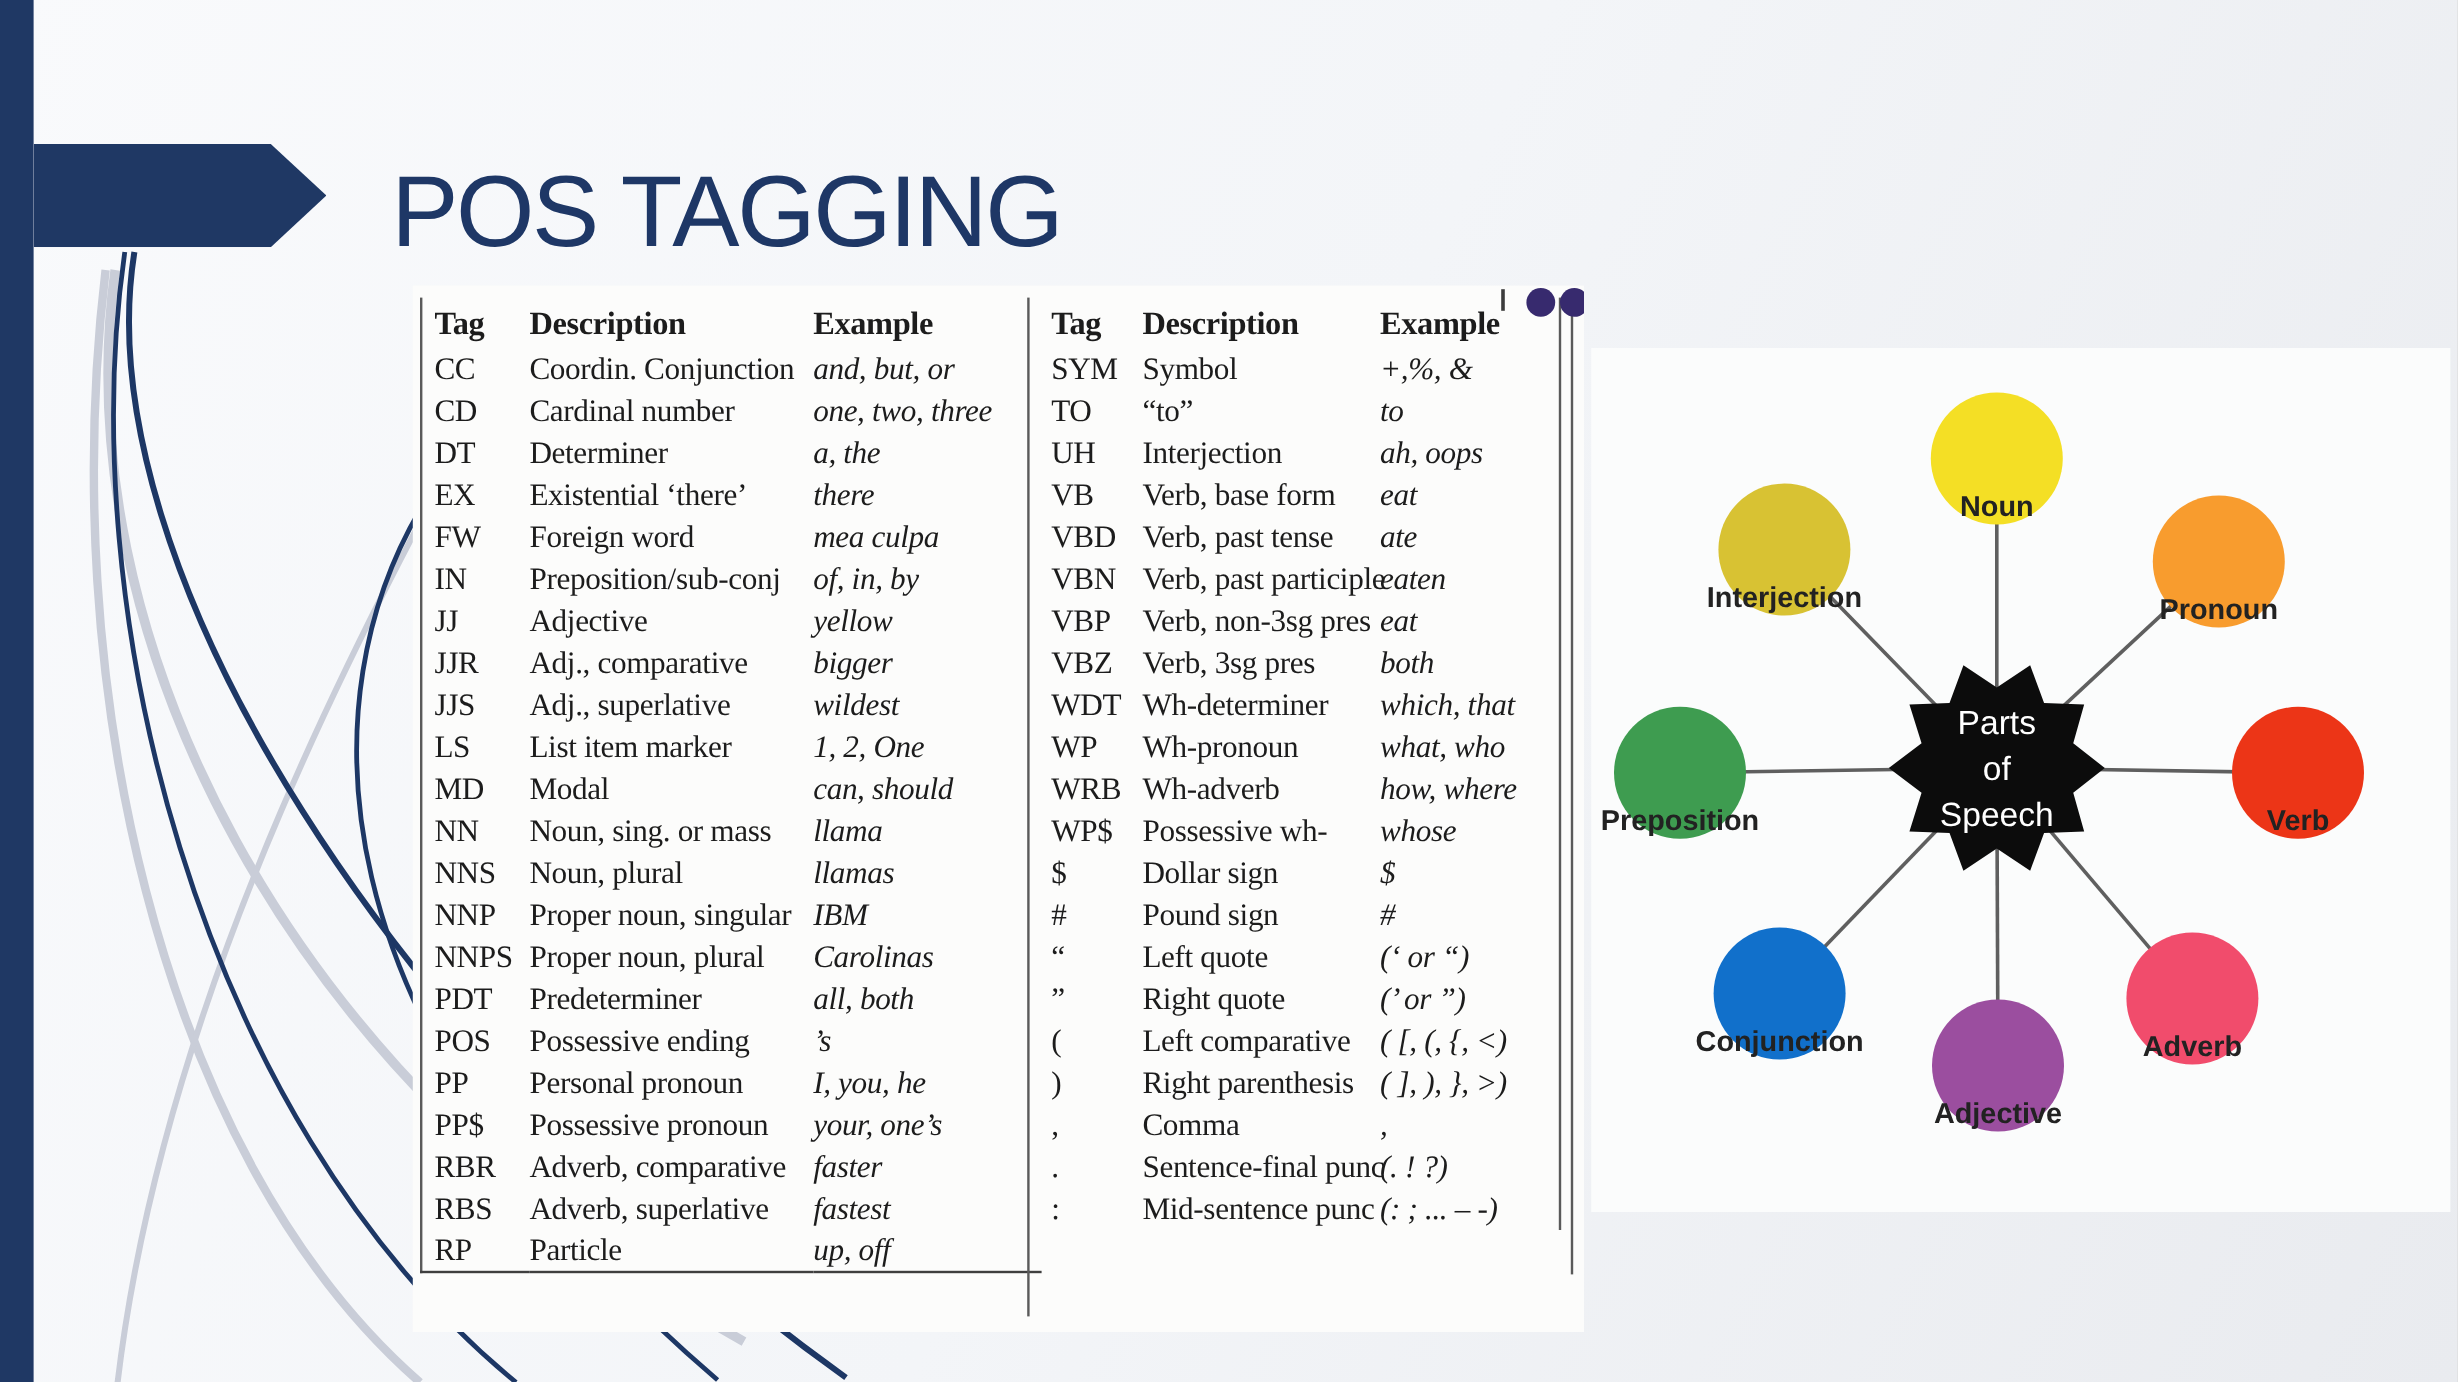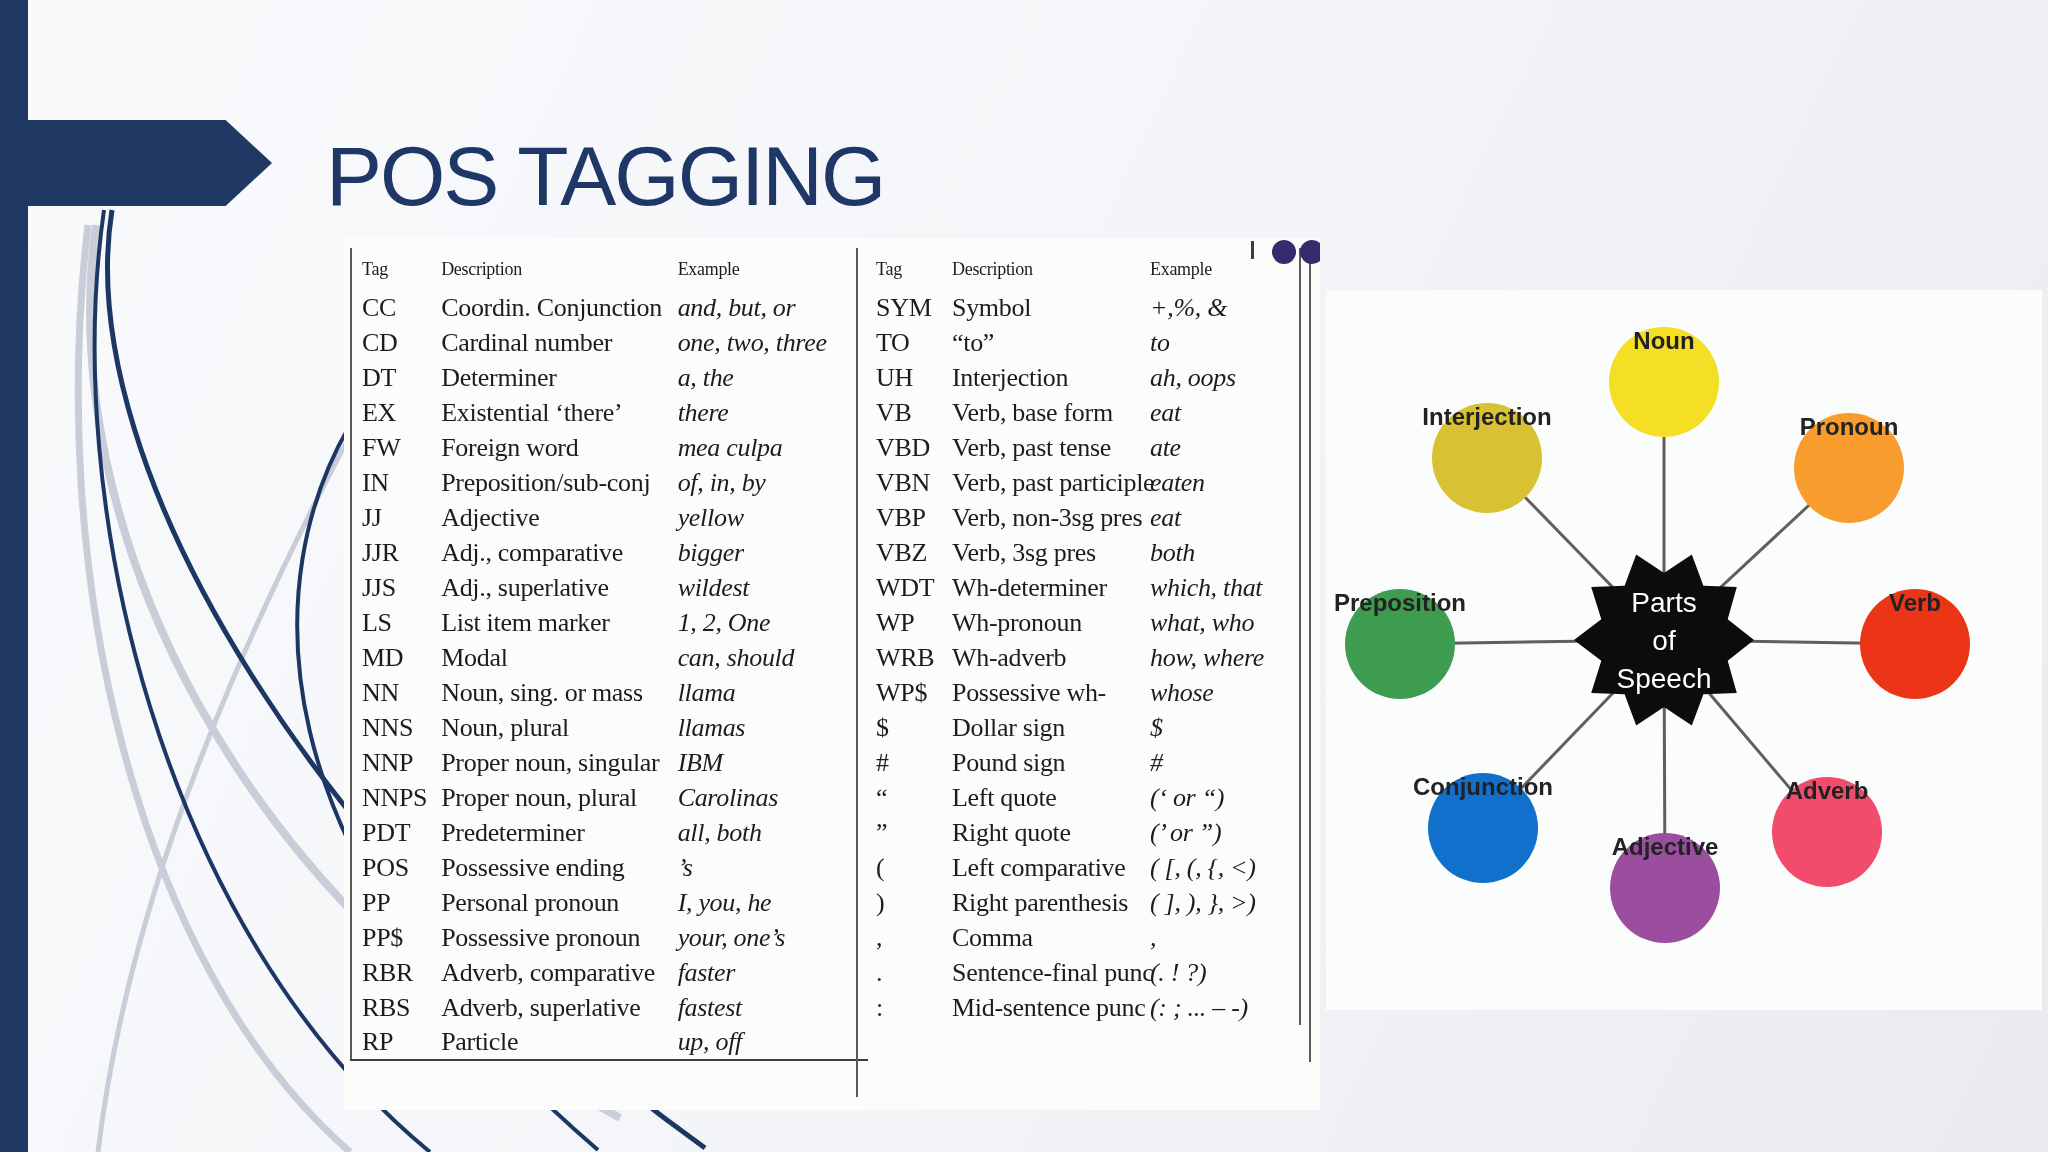--- a/index.html
+++ b/index.html
@@ -16,21 +16,21 @@
   .curve-navy{stroke:#1d3765;}
   .curve-gray{stroke:#c9cdd8;}
 
   
   .panel{position:absolute;left:344px;top:238px;width:976px;height:872px;background:#fcfcfb;overflow:hidden;}
   .ptable{position:absolute;top:10px;border-collapse:collapse;table-layout:fixed;
           font-family:"Liberation Serif","DejaVu Serif",serif;font-size:26px;color:#1c1c1c;letter-spacing:-0.3px;}
   .ptable th,.ptable td{padding:0;vertical-align:middle;white-space:nowrap;overflow:visible;text-align:left;font-weight:400;}
   .ptable thead tr{height:42px;}
   .ptable tbody tr{height:35px;padding-left:36px;}
-  .ptable th{font-weight:400;font-size:18px;margin-top:12px;}
+  .ptable th{font-weight:700;font-size:27px;margin-top:12px;}
   .ptable td.c-ex{font-style:italic;}
   .ptable td.c-tag,.ptable th.c-tag{padding-left:10px;}
   .ptable.left{left:6px;width:518px;border-left:2px solid #5a5a5a;border-bottom:2px solid #3f3f3f;}
   .ptable.right{left:524px;width:432px;border-right:2px solid #5a5a5a;}
   .ptable.right td.c-tag,.ptable.right th.c-tag{padding-left:8px;}
   col.l-tag{width:90px;}col.l-desc{width:236px;}col.l-ex{width:190px;}
   col.r-tag{width:84px;}col.r-desc{width:198px;}col.r-ex{width:150px;}
   .rule{position:absolute;background:#5a5a5a;}
   .rule-divider-inner{left:512px;top:10px;width:2px;height:849px;}
   .rule-right-inner{left:965px;top:10px;width:2px;height:814px;}
@@ -39,21 +39,21 @@
   .dot-1{left:928px;}
   .dot-2{left:956px;}
 
   
   .diagram-bg{position:absolute;left:1326px;top:290px;width:716px;height:720px;background:#fbfcfc;}
   #spokes line{stroke:#5f5f5f;stroke-width:3;}
   .star{fill:#0c0c0c;}
   .star-text{fill:#ffffff;font-family:"Liberation Sans",sans-serif;font-size:28px;text-anchor:middle;}
   #node-layer{position:absolute;left:0;top:0;width:2048px;height:1152px;}
   .pos-node{position:absolute;width:110px;height:110px;border-radius:50%;
-            display:flex;align-items:flex-start;justify-content:center;}
+            display:flex;align-items:flex-end;justify-content:center;}
   .pos-node-label{font-weight:700;font-size:24px;color:#222222;white-space:nowrap;}
 </style>
 </head>
 <body>
 
 <div id="slide">
 
   <svg class="decor" viewBox="0 0 2048 1152">
     <path class="curve-gray" stroke-width="8" d="M 96 225 C 55 520, 230 900, 620 1118"></path>
     <path class="curve-gray" stroke-width="7" d="M 88 225 C 48 560, 130 960, 350 1152"></path>

